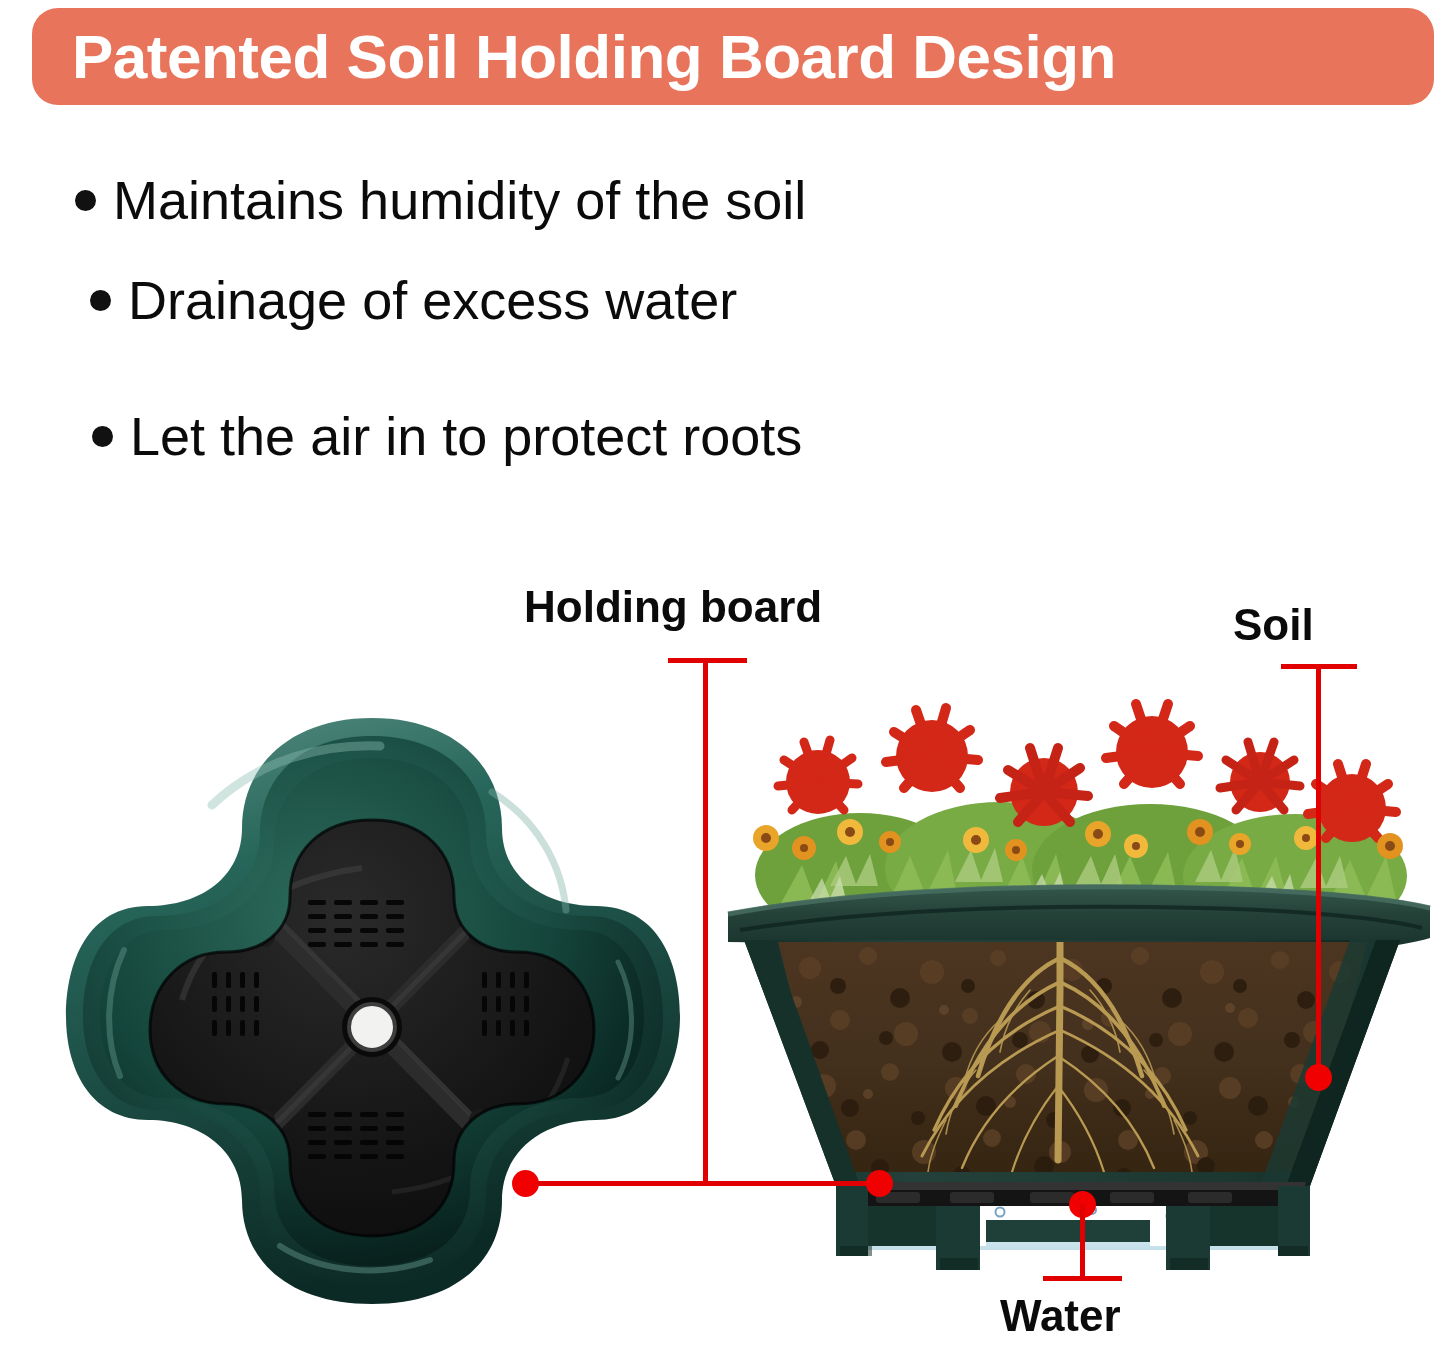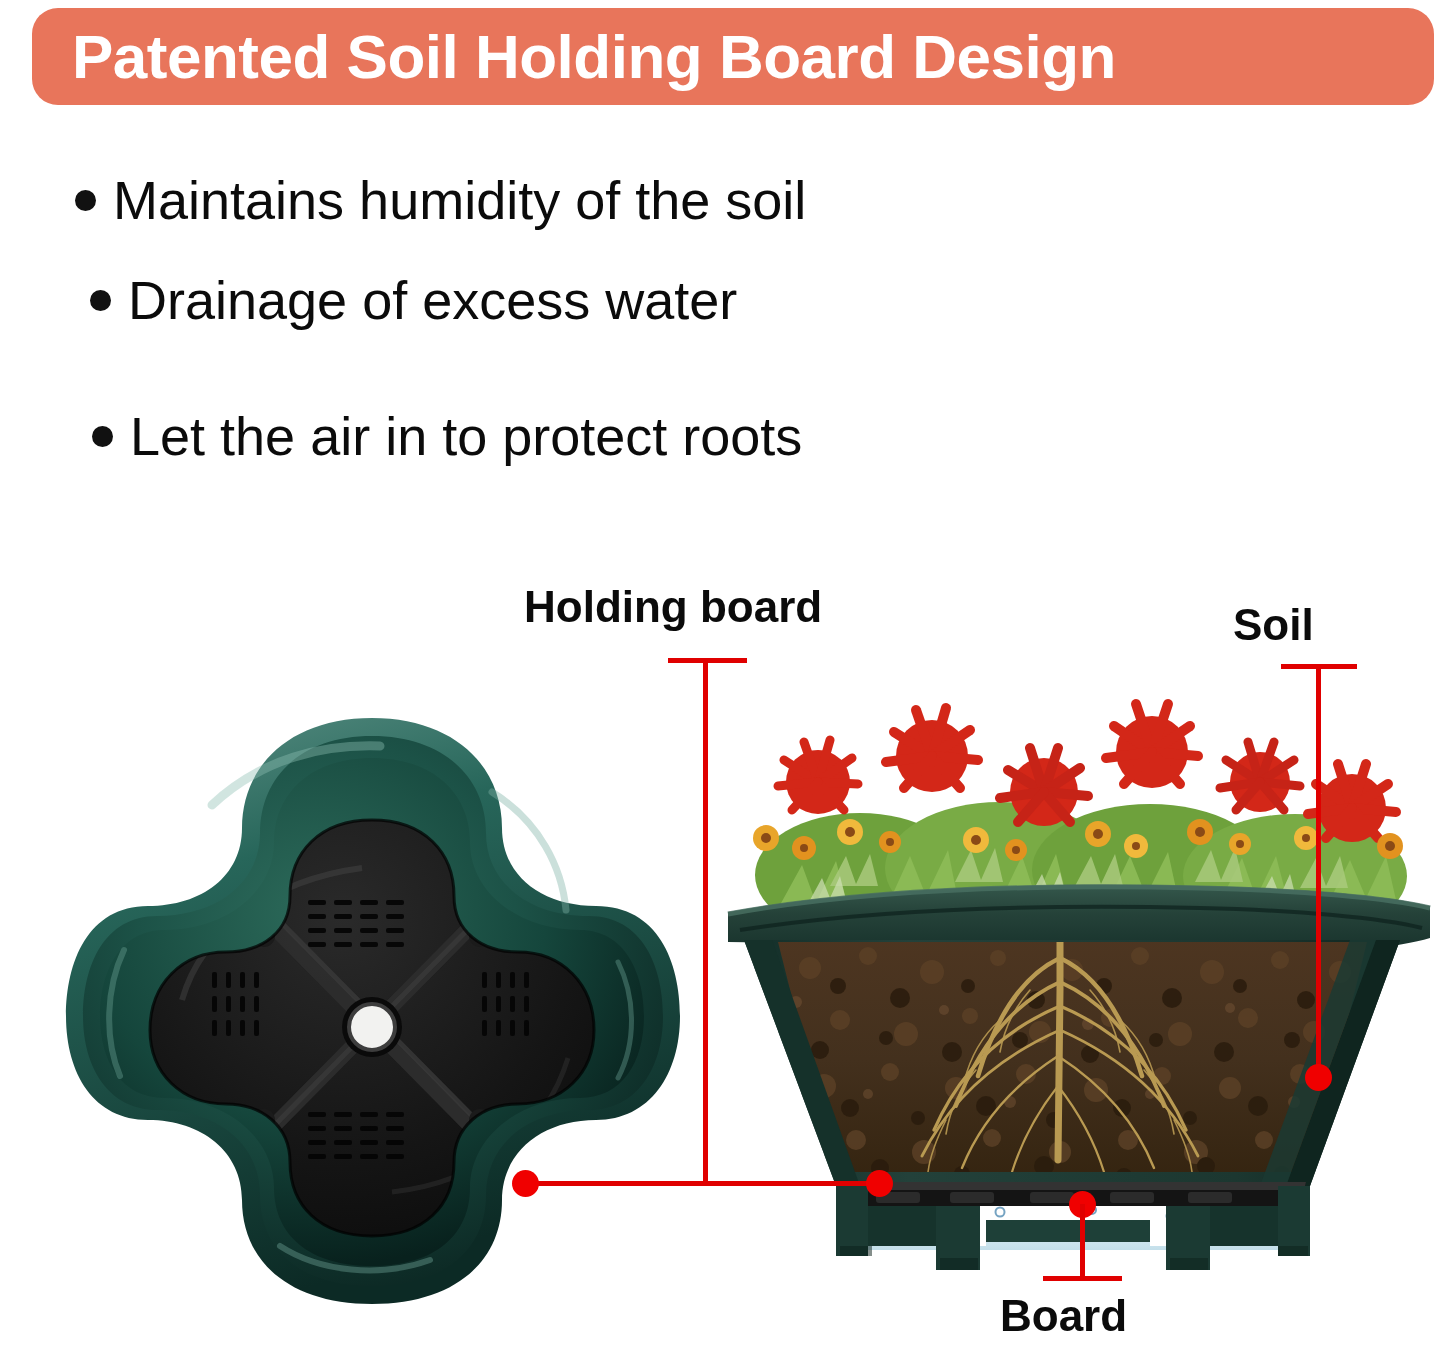--- a/index.html
+++ b/index.html
@@ -688,15 +688,15 @@
   <div class="leader-dot" style="left:866px; top:1170px; width:27px; height:27px;"></div>
 
   <div class="leader-label" style="left:1233px; top:603px;">Soil</div>
   <div class="leader-line" style="left:1281px; top:664px; width:76px; height:5px;"></div>
   <div class="leader-line" style="left:1316px; top:664px; width:5px; height:414px;"></div>
   <div class="leader-dot" style="left:1305px; top:1064px; width:27px; height:27px;"></div>
 
   <div class="leader-dot" style="left:1069px; top:1191px; width:27px; height:27px;"></div>
   <div class="leader-line" style="left:1080px; top:1204px; width:5px; height:76px;"></div>
   <div class="leader-line" style="left:1043px; top:1276px; width:79px; height:5px;"></div>
-  <div class="leader-label" style="left:1000px; top:1294px;">Board</div>
+  <div class="leader-label" style="left:1000px; top:1294px;">Water</div>
 
 </div>
 
 </body></html>

